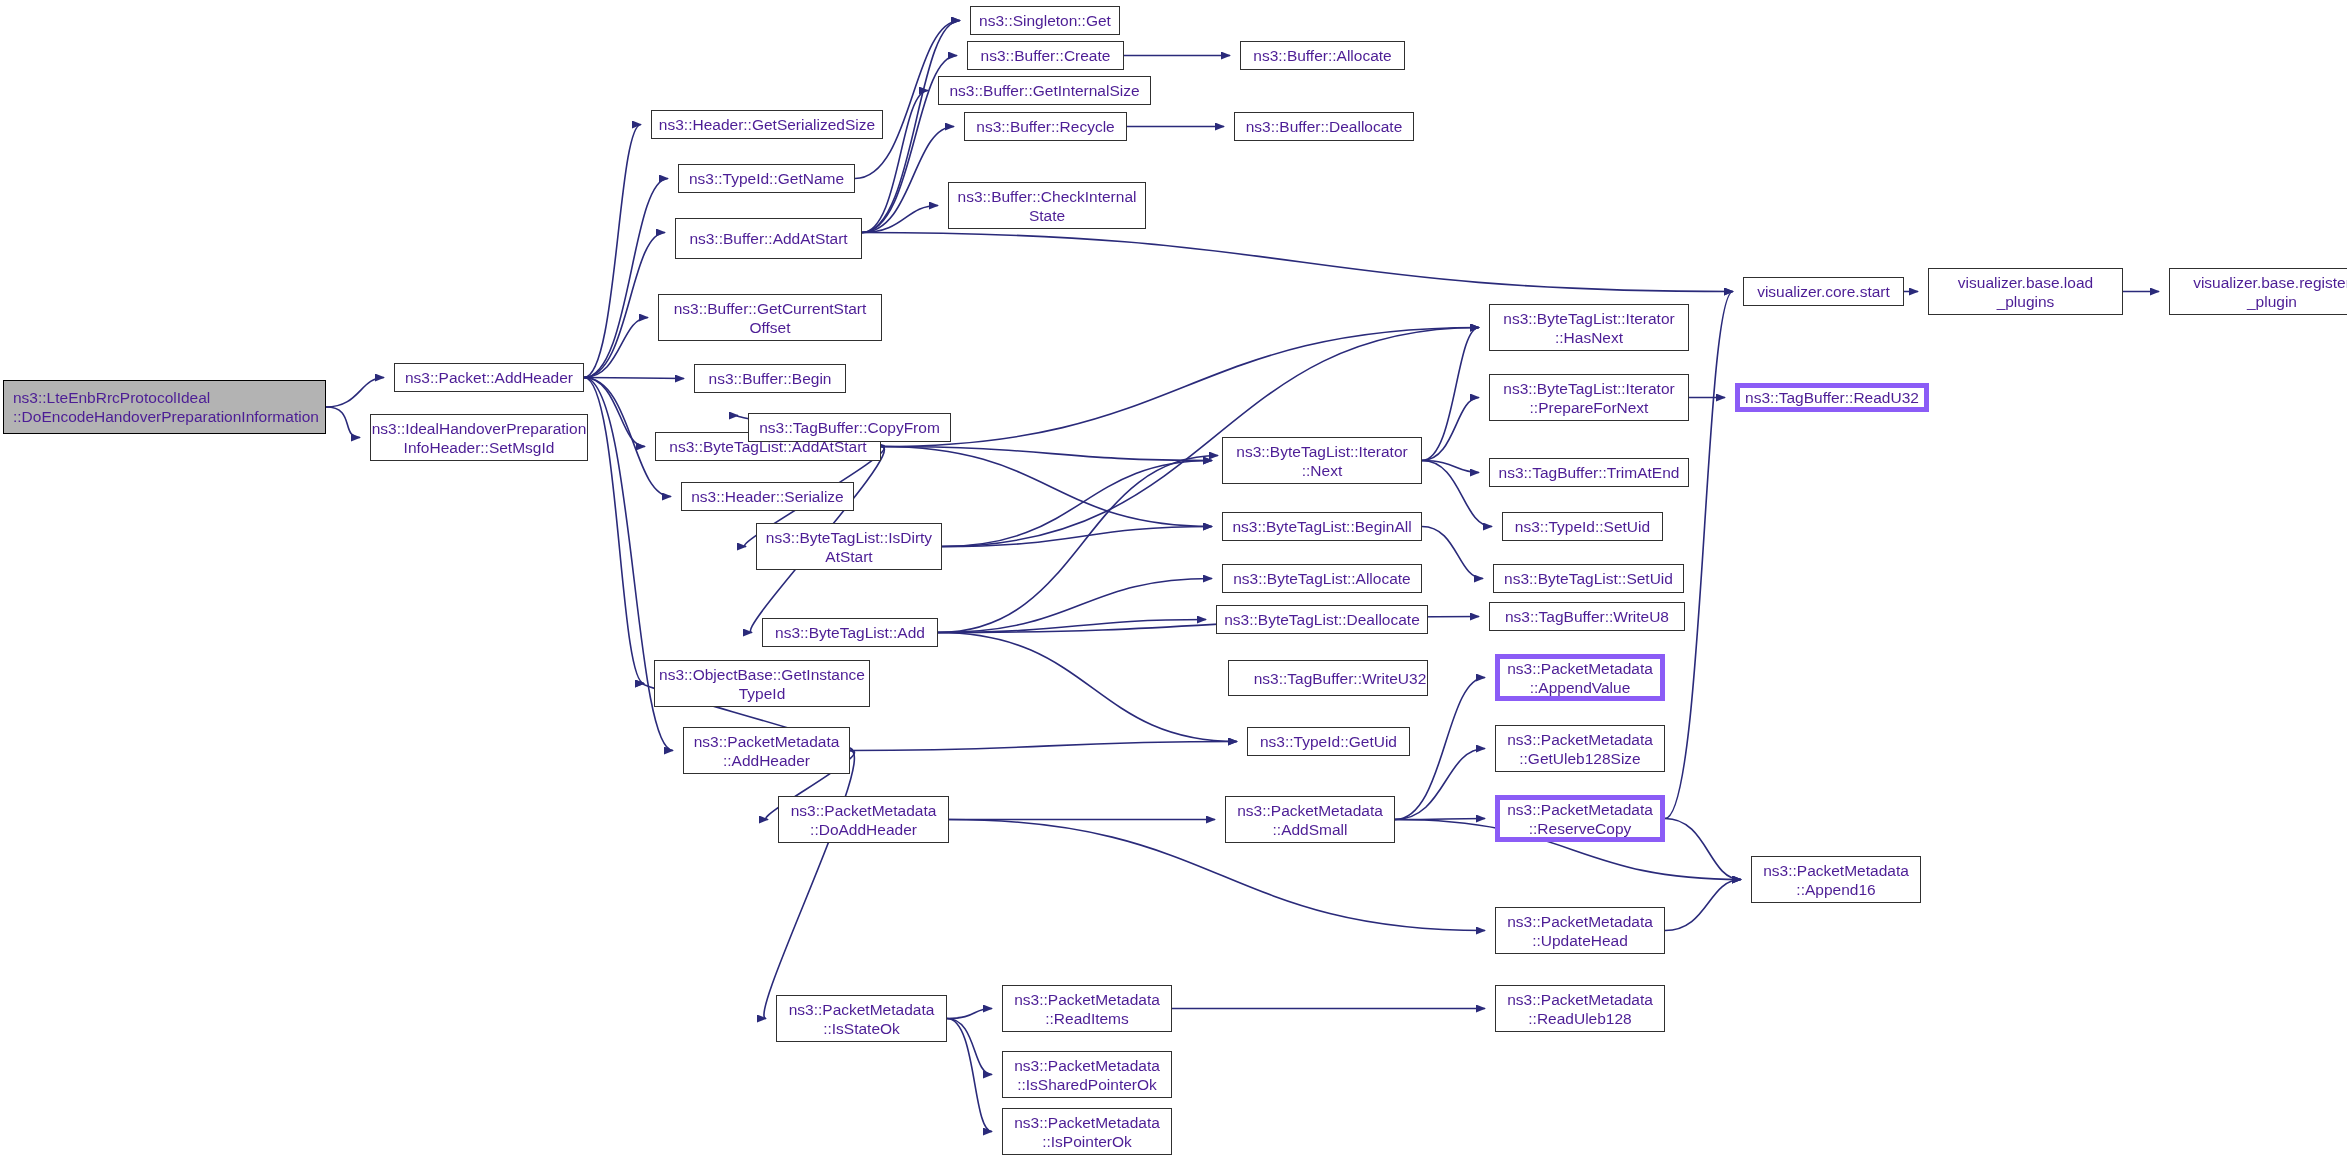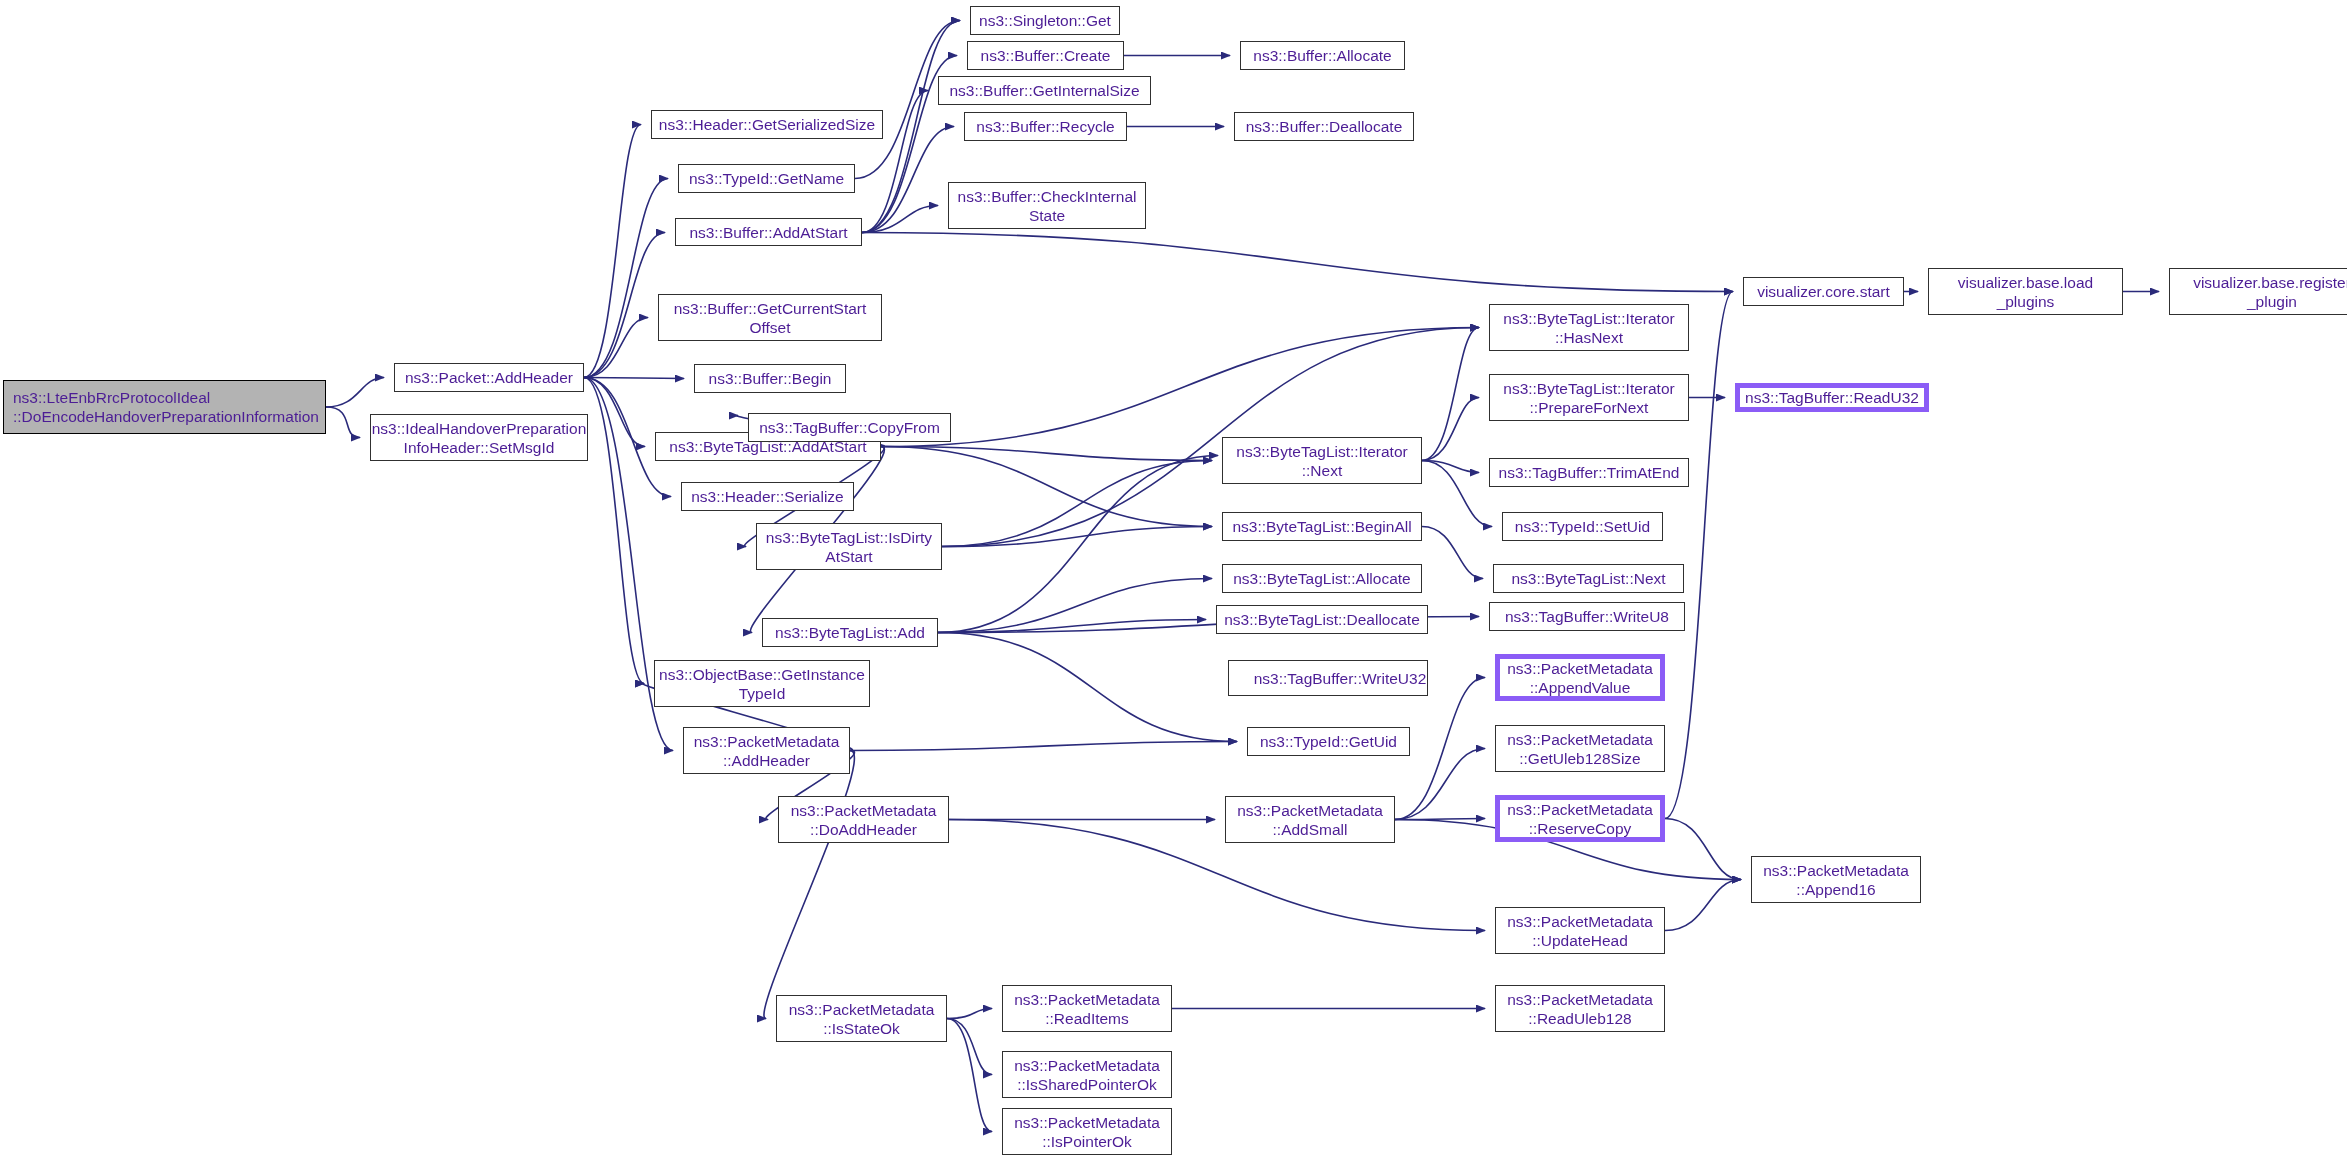--- a/index.html
+++ b/index.html
@@ -119,21 +119,21 @@
       </g>
   </svg>
   <div id="node-layer">
       <div class="node root" style="left: 3px; top: 380px; width: 323px; height: 54px;"><span class="lbl">ns3::LteEnbRrcProtocolIdeal
 ::DoEncodeHandoverPreparationInformation</span></div>
       <div class="node" style="left: 394px; top: 363px; width: 190px; height: 29px;"><span class="lbl">ns3::Packet::AddHeader</span></div>
       <div class="node" style="left: 370px; top: 414px; width: 218px; height: 47px;"><span class="lbl">ns3::IdealHandoverPreparation
 InfoHeader::SetMsgId</span></div>
       <div class="node" style="left: 651px; top: 110px; width: 232px; height: 29px;"><span class="lbl">ns3::Header::GetSerializedSize</span></div>
       <div class="node" style="left: 678px; top: 164px; width: 177px; height: 29px;"><span class="lbl">ns3::TypeId::GetName</span></div>
-      <div class="node" style="left: 675px; top: 218px; width: 187px; height: 28px;"><span class="lbl">ns3::Buffer::AddAtStart</span></div>
+      <div class="node" style="left: 675px; top: 218px; width: 187px; height: 41px;"><span class="lbl">ns3::Buffer::AddAtStart</span></div>
       <div class="node" style="left: 658px; top: 294px; width: 224px; height: 47px;"><span class="lbl">ns3::Buffer::GetCurrentStart
 Offset</span></div>
       <div class="node" style="left: 694px; top: 364px; width: 152px; height: 29px;"><span class="lbl">ns3::Buffer::Begin</span></div>
       <div class="node" style="left: 655px; top: 432px; width: 226px; height: 29px;"><span class="lbl">ns3::ByteTagList::AddAtStart</span></div>
       <div class="node" style="left: 681px; top: 482px; width: 173px; height: 29px;"><span class="lbl">ns3::Header::Serialize</span></div>
       <div class="node" style="left: 970px; top: 6px; width: 150px; height: 29px;"><span class="lbl">ns3::Singleton::Get</span></div>
       <div class="node" style="left: 967px; top: 41px; width: 157px; height: 29px;"><span class="lbl">ns3::Buffer::Create</span></div>
       <div class="node" style="left: 938px; top: 76px; width: 213px; height: 29px;"><span class="lbl">ns3::Buffer::GetInternalSize</span></div>
       <div class="node" style="left: 964px; top: 112px; width: 163px; height: 29px;"><span class="lbl">ns3::Buffer::Recycle</span></div>
       <div class="node" style="left: 948px; top: 182px; width: 198px; height: 47px;"><span class="lbl">ns3::Buffer::CheckInternal
@@ -159,21 +159,21 @@
       <div class="node" style="left: 1216px; top: 605px; width: 212px; height: 29px;"><span class="lbl">ns3::ByteTagList::Deallocate</span></div>
       <div class="node" style="left: 1247px; top: 727px; width: 163px; height: 29px;"><span class="lbl">ns3::TypeId::GetUid</span></div>
       <div class="node" style="left: 1225px; top: 796px; width: 170px; height: 47px;"><span class="lbl">ns3::PacketMetadata
 ::AddSmall</span></div>
       <div class="node" style="left: 1489px; top: 304px; width: 200px; height: 47px;"><span class="lbl">ns3::ByteTagList::Iterator
 ::HasNext</span></div>
       <div class="node" style="left: 1489px; top: 374px; width: 200px; height: 47px;"><span class="lbl">ns3::ByteTagList::Iterator
 ::PrepareForNext</span></div>
       <div class="node" style="left: 1489px; top: 458px; width: 200px; height: 29px;"><span class="lbl">ns3::TagBuffer::TrimAtEnd</span></div>
       <div class="node" style="left: 1502px; top: 512px; width: 161px; height: 29px;"><span class="lbl">ns3::TypeId::SetUid</span></div>
-      <div class="node" style="left: 1493px; top: 564px; width: 191px; height: 29px;"><span class="lbl">ns3::ByteTagList::Next</span></div>
+      <div class="node" style="left: 1493px; top: 564px; width: 191px; height: 29px;"><span class="lbl">ns3::ByteTagList::SetUid</span></div>
       <div class="node" style="left: 1489px; top: 602px; width: 196px; height: 29px;"><span class="lbl">ns3::TagBuffer::WriteU8</span></div>
       <div class="node highlight" style="left: 1495px; top: 654px; width: 170px; height: 47px;"><span class="lbl">ns3::PacketMetadata
 ::AppendValue</span></div>
       <div class="node" style="left: 1495px; top: 725px; width: 170px; height: 47px;"><span class="lbl">ns3::PacketMetadata
 ::GetUleb128Size</span></div>
       <div class="node highlight" style="left: 1495px; top: 795px; width: 170px; height: 47px;"><span class="lbl">ns3::PacketMetadata
 ::ReserveCopy</span></div>
       <div class="node" style="left: 1495px; top: 907px; width: 170px; height: 47px;"><span class="lbl">ns3::PacketMetadata
 ::UpdateHead</span></div>
       <div class="node" style="left: 1002px; top: 985px; width: 170px; height: 47px;"><span class="lbl">ns3::PacketMetadata

